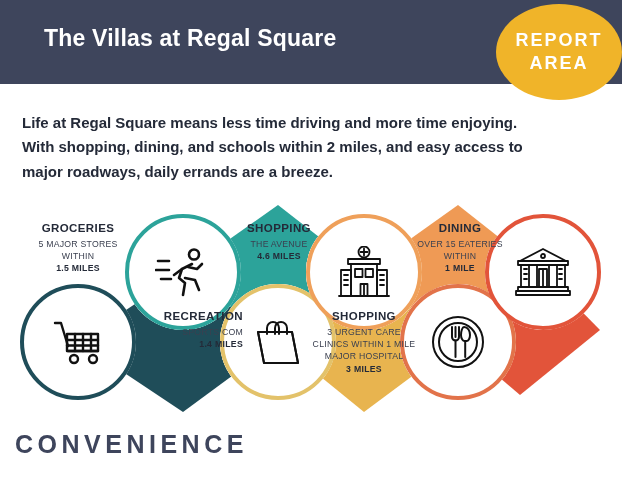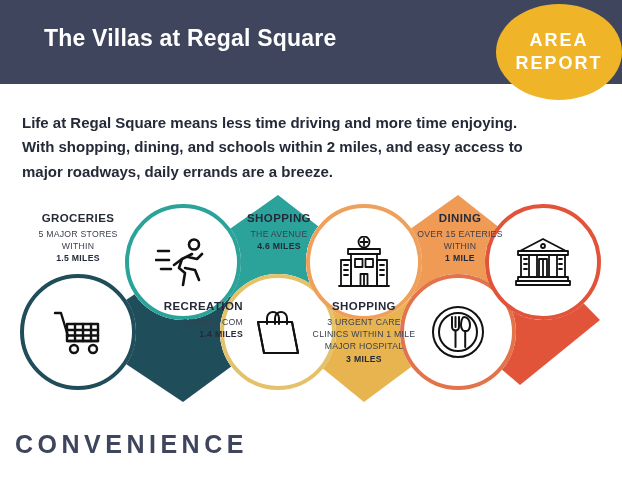--- a/index.html
+++ b/index.html
@@ -32,21 +32,21 @@
     letter-spacing:2px;line-height:1.28;
   }
   
   .intro{
     position:absolute;left:22px;top:96px;width:508px;
     font-size:15px;font-weight:bold;color:#242a38;
     line-height:1.62;
   }
   
   .stage{
-    position:absolute;left:0;top:170px;width:542px;height:255px;padding-left:24px;
+    position:absolute;left:0;top:180px;width:542px;height:255px;padding-left:24px;
   }
   .ribbon{position:absolute;left:0;top:0;width:622px;height:255px;}
   .node{
     position:absolute;border-radius:50%;
     background:#ffffff;
     display:flex;align-items:center;justify-content:center;
     box-sizing:border-box;
   }
   .node svg{display:block;}
   
@@ -72,22 +72,22 @@
     letter-spacing:4.5px;
   }
 </style>
 </head>
 <body>
 
 <div class="header-bar"></div>
 <div class="header-title">The Villas at Regal Square</div>
 
 <div class="badge">
+  <div class="badge-line">REPORT</div>
   <div class="badge-line">AREA</div>
-  <div class="badge-line">REPORT</div>
 </div>
 
 <p class="intro">Life at Regal Square means less time driving and more time enjoying. With shopping, dining, and schools within 2 miles, and easy access to major roadways, daily errands are a breeze.</p>
 
 <div class="stage">
 
   <svg class="ribbon" viewBox="0 0 622 255">
     <defs>
       <clipPath id="clipA">
           <circle cx="78" cy="162" r="58"></circle>

